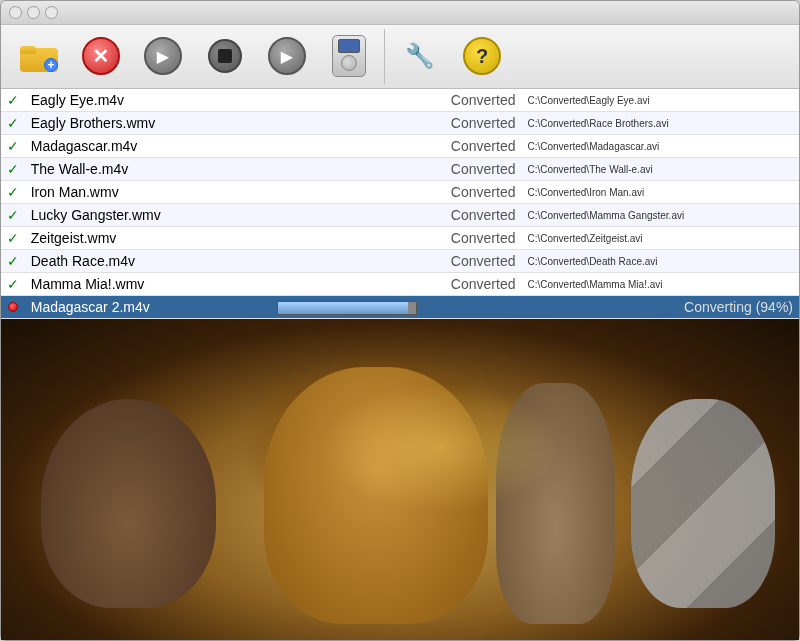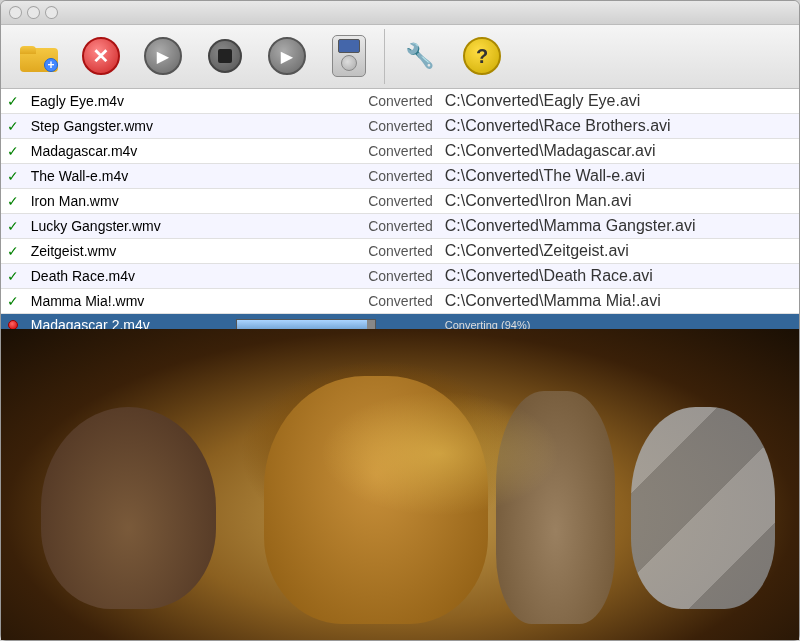--- a/index.html
+++ b/index.html
@@ -111,21 +111,21 @@
     table td {
       padding: 3px 6px;
       font-size: 14px;
     }
     td.status-cell {
       color: #555;
       text-align: right;
     }
     td.path-cell {
       color: #333;
-      font-size: 16px;
+      font-size: 10px;
     }
     td.check-cell {
       width: 20px;
       text-align: center;
       color: green;
       font-size: 14px;
     }
     td.name-cell {
       min-width: 150px;
     }
@@ -136,21 +136,22 @@
       border: 1px solid #555;
       display: inline-block;
       vertical-align: middle;
     }
     .progress-bar-fill {
       height: 100%;
       background: linear-gradient(to bottom, #aad4ff, #6699cc);
     }
     .converting-status {
       color: #ddd;
-      font-size: 11px;
+      font-size: 14px;
+      text-align: right;
     }
     .video-preview {
       flex: 1;
       background: #222;
       display: flex;
       align-items: center;
       justify-content: center;
       overflow: hidden;
       position: relative;
     }
@@ -472,21 +473,21 @@
       <table>
         <tbody id="file-tbody">
         <tr style="background: rgb(255, 255, 255);">
       <td class="check-cell">✓</td>
       <td class="name-cell">Eagly Eye.m4v</td>
       <td class="status-cell">Converted</td>
       <td class="path-cell">C:\Converted\Eagly Eye.avi</td>
     </tr>
             <tr>
       <td class="check-cell">✓</td>
-      <td class="name-cell">Step Gangster.wmv</td>
+      <td class="name-cell">Eagly Brothers.wmv</td>
       <td class="status-cell">Converted</td>
       <td class="path-cell">C:\Converted\Race Brothers.avi</td>
     </tr>
             <tr style="background: rgb(255, 255, 255);">
       <td class="check-cell">✓</td>
       <td class="name-cell">Madagascar.m4v</td>
       <td class="status-cell">Converted</td>
       <td class="path-cell">C:\Converted\Madagascar.avi</td>
     </tr>
             <tr>

